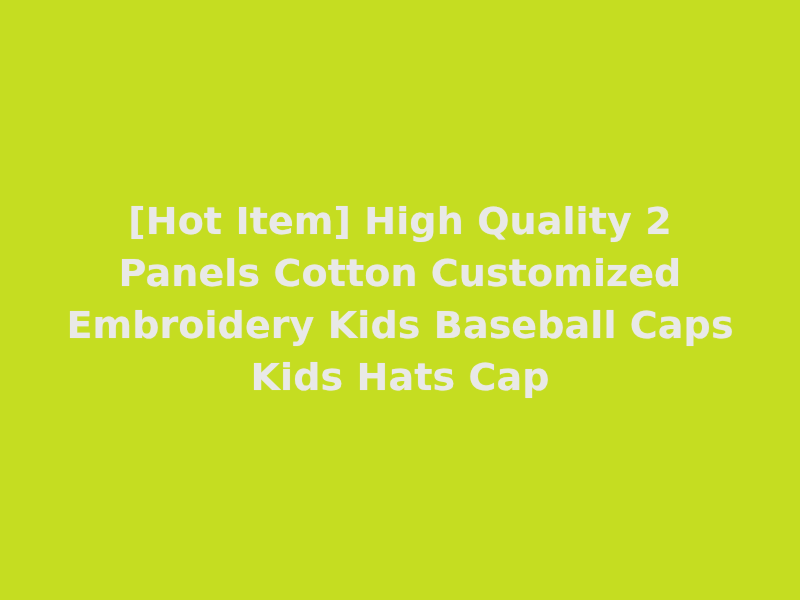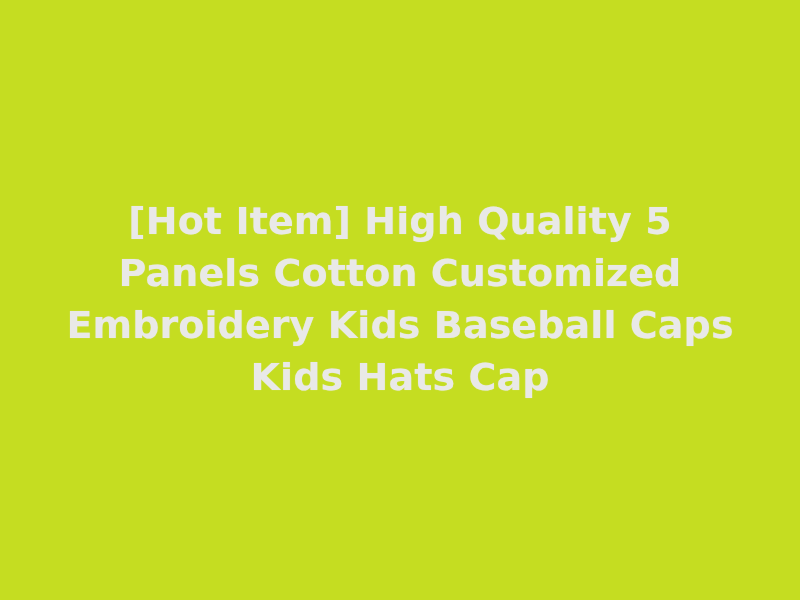--- a/index.html
+++ b/index.html
@@ -47,17 +47,17 @@
     text-shadow: 0 0 1.1px rgba(233,233,231,0.55);
   }
 </style>
 </head>
 <body>
 
 <div id="placeholder-card" style="background: rgb(197, 221, 33);">
 
   <div id="title-block">
 
-    <h1 id="product-title" style="color: rgb(233, 233, 231);">[Hot Item] High Quality 5 Panels Cotton Customized Embroidery Kids Baseball Caps Kids Hats Cap</h1>
+    <h1 id="product-title" style="color: rgb(233, 233, 231);">[Hot Item] High Quality 2 Panels Cotton Customized Embroidery Kids Baseball Caps Kids Hats Cap</h1>
 
   </div>
 
 </div>
 
 </body></html>

